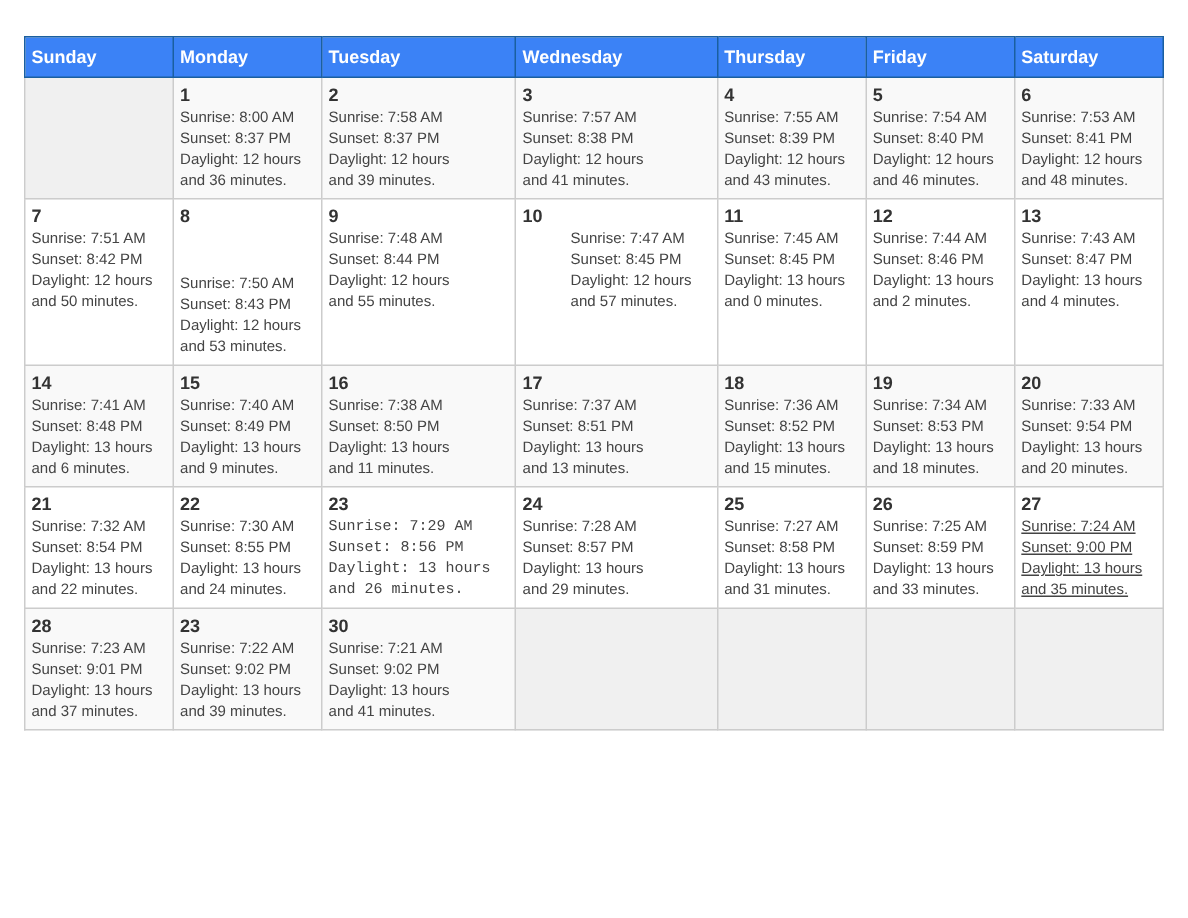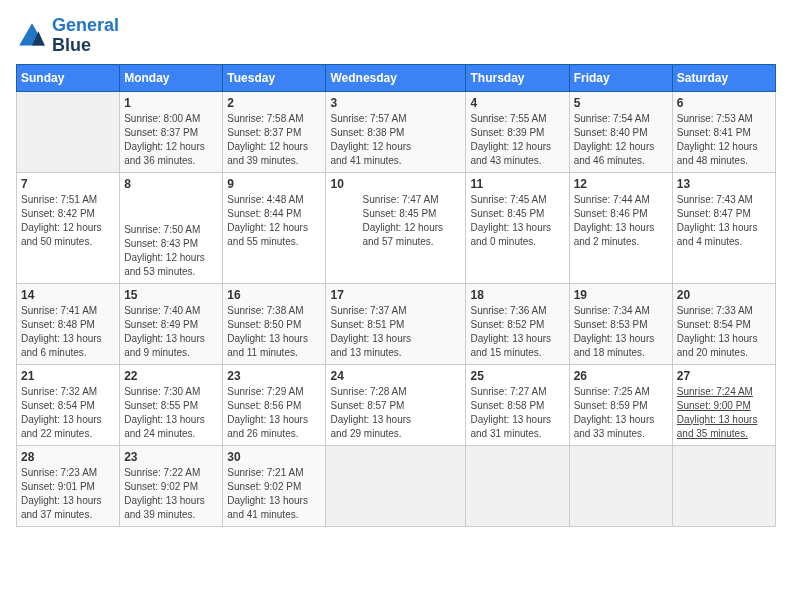--- a/index.html
+++ b/index.html
@@ -84,30 +84,20 @@
       color: #444;
     }
     .empty-cell {
       background: #f0f0f0 !important;
     }
   </style>
 </head>
 <body>
 
 <div class="header">
-  <div class="logo">
-    <svg class="logo-icon" viewBox="0 0 40 40">
-      <polygon points="20,4 36,32 4,32" fill="#2176c7"></polygon>
-      <polygon points="28,14 36,32 20,32" fill="#1a3a5c"></polygon>
-    </svg>
-    <div class="logo-text">
-      <div><span>General</span></div>
-      <div>Blue</div>
-    </div>
-  </div>
 </div>
 
 <table>
   <thead>
     <tr>
     <th>Sunday</th>
         <th>Monday</th>
         <th>Tuesday</th>
         <th>Wednesday</th>
         <th>Thursday</th>
@@ -171,21 +161,21 @@
         </td>
         <td>
           <span class="day-number">8</span>
           <div class="day-info" style="white-space: pre-line; margin-top: 32px;">Sunrise: 7:50 AM
 Sunset: 8:43 PM
 Daylight: 12 hours
 and 53 minutes.</div>
         </td>
         <td>
           <span class="day-number">9</span>
-          <div class="day-info" style="white-space: pre-line;">Sunrise: 4:48 AM
+          <div class="day-info" style="white-space: pre-line;">Sunrise: 7:48 AM
 Sunset: 8:44 PM
 Daylight: 12 hours
 and 55 minutes.</div>
         </td>
         <td>
           <span class="day-number">10</span>
           <div class="day-info" style="white-space: pre-line; margin-left: 32px;">Sunrise: 7:47 AM
 Sunset: 8:45 PM
 Daylight: 12 hours
 and 57 minutes.</div>
@@ -251,21 +241,21 @@
         <td>
           <span class="day-number">19</span>
           <div class="day-info" style="white-space: pre-line;">Sunrise: 7:34 AM
 Sunset: 8:53 PM
 Daylight: 13 hours
 and 18 minutes.</div>
         </td>
         <td>
           <span class="day-number">20</span>
           <div class="day-info" style="white-space: pre-line;">Sunrise: 7:33 AM
-Sunset: 8:54 PM
+Sunset: 9:54 PM
 Daylight: 13 hours
 and 20 minutes.</div>
         </td>
       </tr>
       <tr>
         <td>
           <span class="day-number">21</span>
           <div class="day-info" style="white-space: pre-line;">Sunrise: 7:32 AM
 Sunset: 8:54 PM
 Daylight: 13 hours
@@ -273,21 +263,21 @@
         </td>
         <td>
           <span class="day-number">22</span>
           <div class="day-info" style="white-space: pre-line;">Sunrise: 7:30 AM
 Sunset: 8:55 PM
 Daylight: 13 hours
 and 24 minutes.</div>
         </td>
         <td>
           <span class="day-number">23</span>
-          <div class="day-info" style="white-space: pre-line;">Sunrise: 7:29 AM
+          <div class="day-info" style="white-space: pre-line; font-family: Liberation Mono, monospace;">Sunrise: 7:29 AM
 Sunset: 8:56 PM
 Daylight: 13 hours
 and 26 minutes.</div>
         </td>
         <td>
           <span class="day-number">24</span>
           <div class="day-info" style="white-space: pre-line;">Sunrise: 7:28 AM
 Sunset: 8:57 PM
 Daylight: 13 hours
 and 29 minutes.</div>

